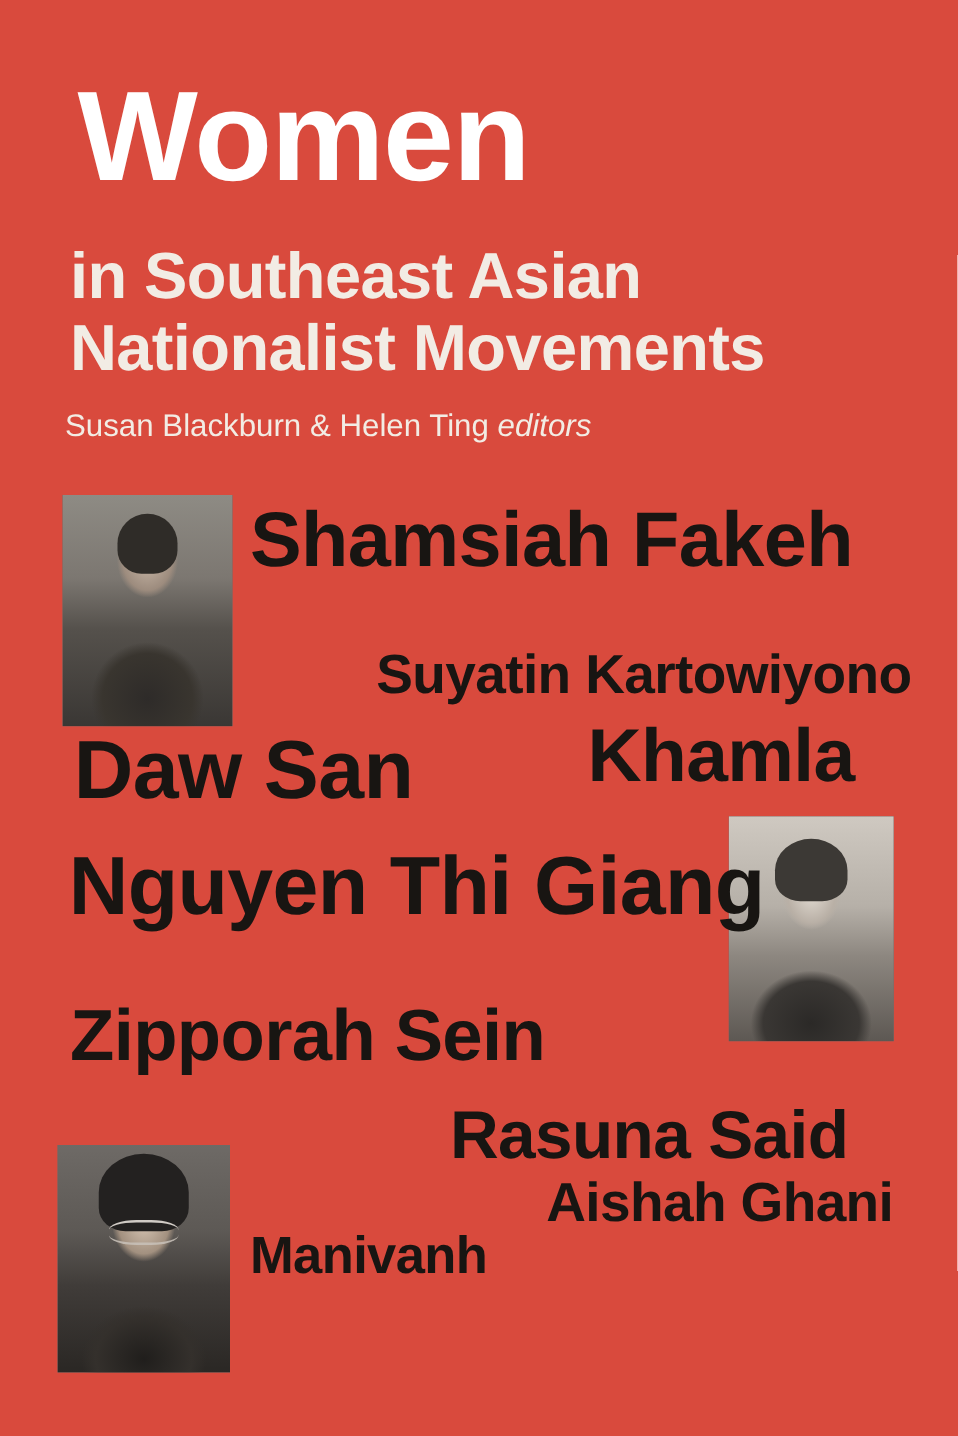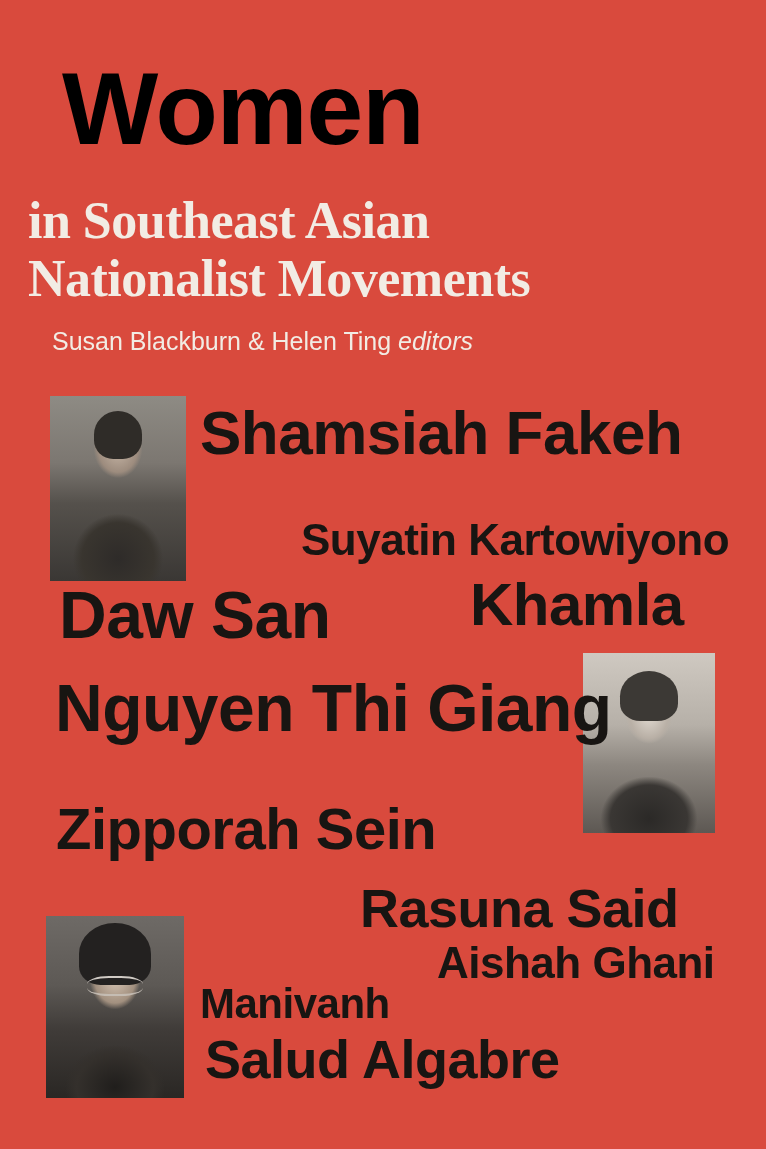--- a/index.html
+++ b/index.html
@@ -19,34 +19,33 @@
   }
 
   
   .title-main {
     position: absolute;
     left: 62px;
     top: 58px;
     font-size: 102px;
     line-height: 1.0;
     font-weight: bold;
-    color: #000000;
+    color: #ffffff;
     letter-spacing: -1px;
   }
   .title-sub {
     position: absolute;
-    left: 28px;
+    left: 56px;
     top: 192px;
     width: 660px;
     font-size: 52px;
     line-height: 1.12;
     font-weight: bold;
     color: #f2ece4;
     letter-spacing: -0.5px;
-    font-family: Liberation Serif, serif;
   }
   .editors {
     position: absolute;
     left: 52px;
     top: 327px;
     font-size: 25px;
     font-weight: normal;
     color: #f2ece4;
   }
   .editors .ed-word {
@@ -196,15 +195,14 @@
 
   <div class="name" id="n-shamsiah">Shamsiah Fakeh</div>
   <div class="name" id="n-suyatin">Suyatin Kartowiyono</div>
   <div class="name" id="n-dawsan">Daw San</div>
   <div class="name" id="n-khamla">Khamla</div>
   <div class="name" id="n-nguyen">Nguyen Thi Giang</div>
   <div class="name" id="n-zipporah">Zipporah Sein</div>
   <div class="name" id="n-rasuna">Rasuna Said</div>
   <div class="name" id="n-aishah">Aishah Ghani</div>
   <div class="name" id="n-manivanh">Manivanh</div>
-  <div class="name" id="n-salud">Salud Algabre</div>
 
 </div>
 
 </body></html>

